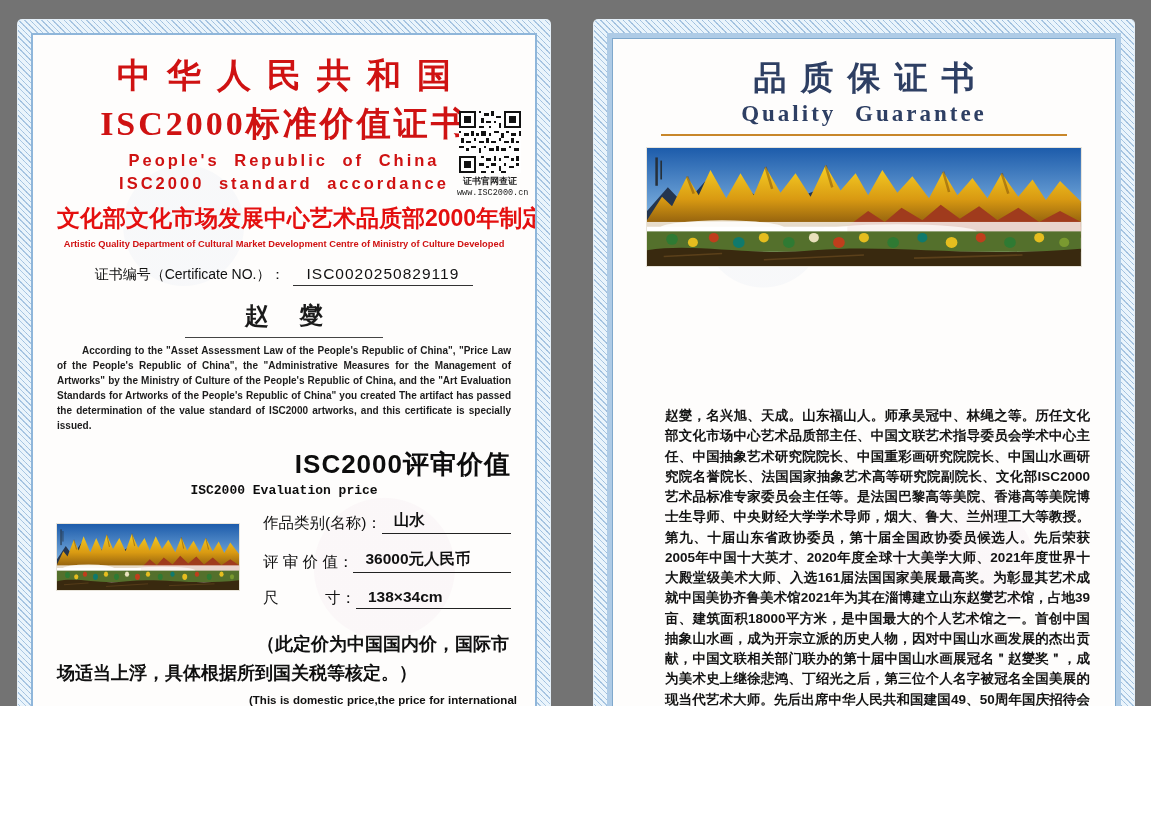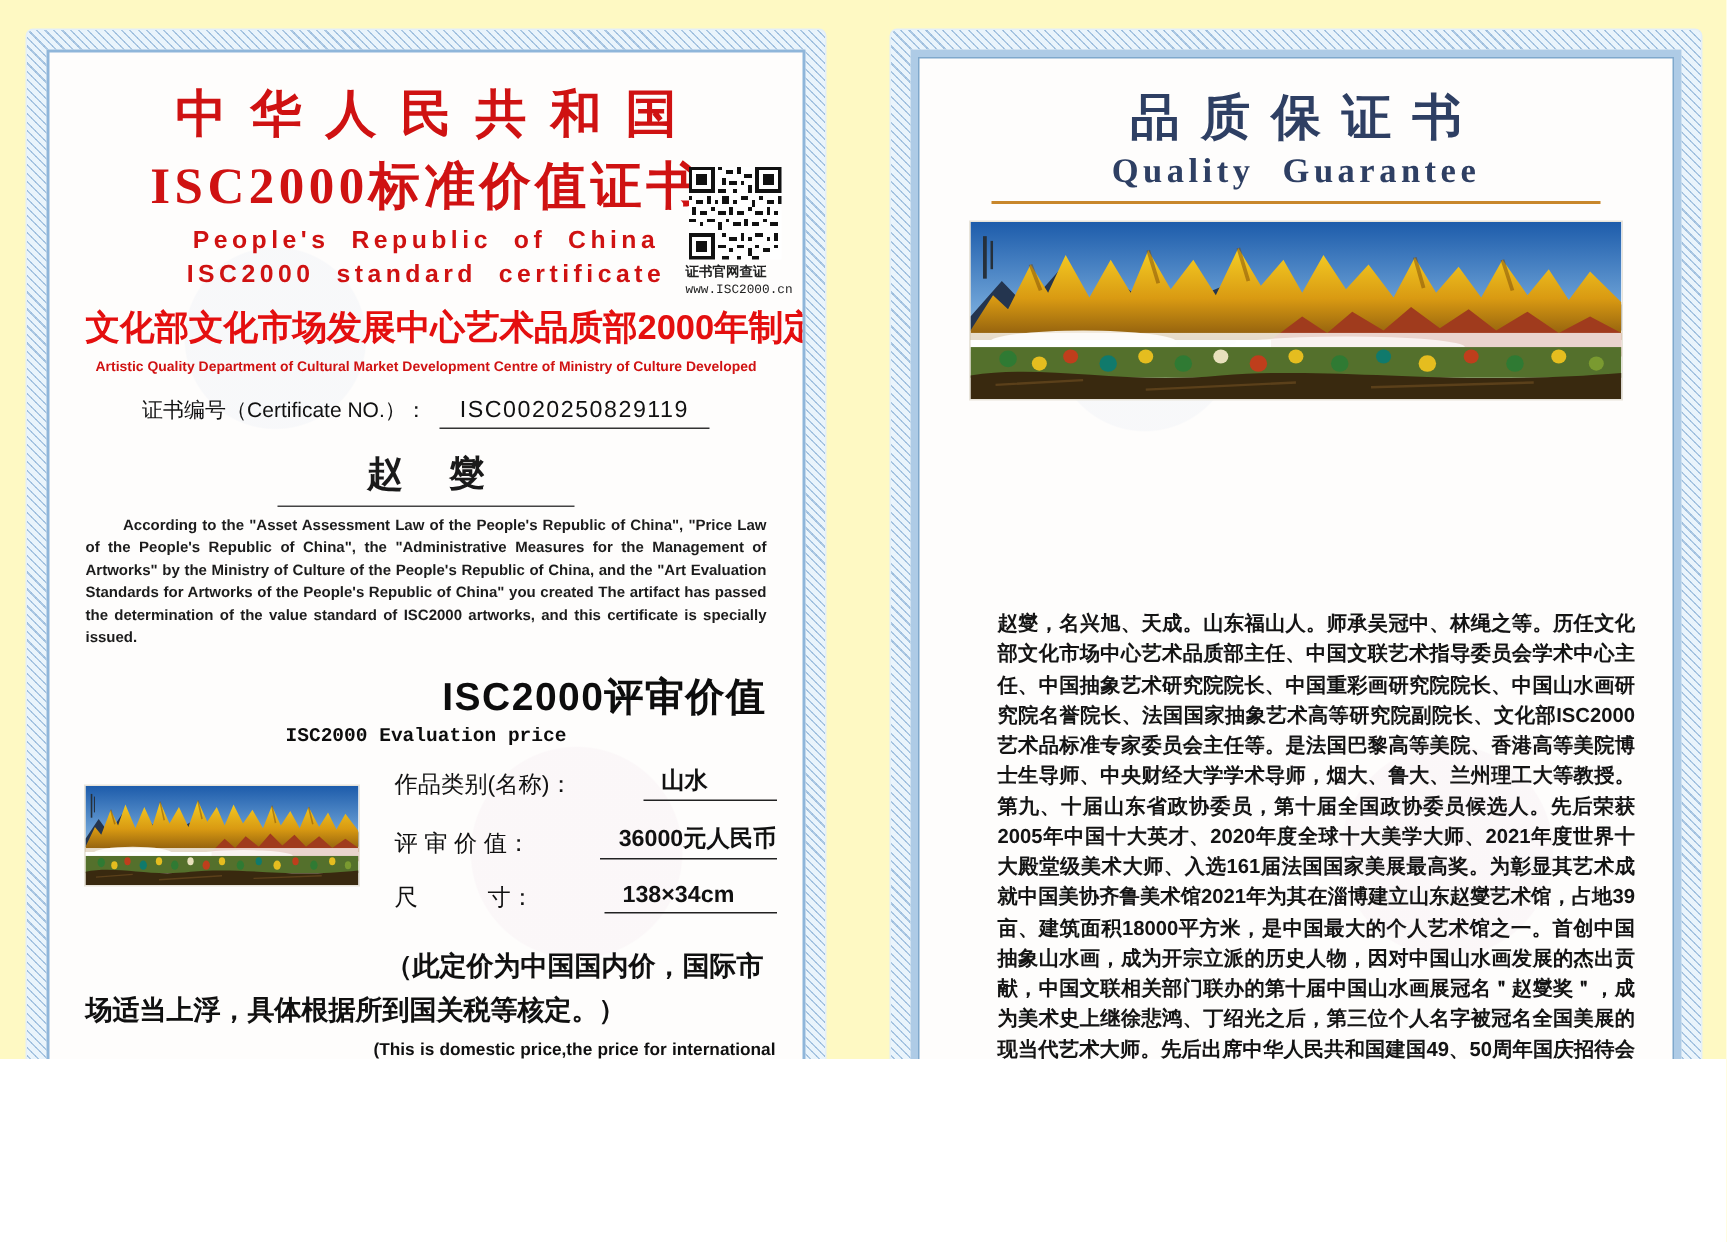--- a/index.html
+++ b/index.html
@@ -1,16 +1,16 @@
 <!DOCTYPE html>
 <html><head>
 <meta charset="utf-8">
 <style>
   html,body{margin:0;padding:0;background:#ffffff;}
-  .canvas{position:relative;width:1151px;height:706px;background:#fef9c3;overflow:hidden;
+  .canvas{position:relative;width:1151px;height:706px;background:#737373;overflow:hidden;
           font-family:"Liberation Sans","DejaVu Sans",sans-serif;color:#1a1a1a;}
   
   .page{position:absolute;box-sizing:border-box;padding:13px;border-radius:4px;
         background:
           repeating-linear-gradient(45deg, rgba(130,170,210,.55) 0 1px, rgba(235,245,252,.95) 1px 4px),
           repeating-linear-gradient(-45deg, rgba(130,170,210,.35) 0 1px, transparent 1px 4px),
           #dcebf7;
         box-shadow:0 0 0 1px #e4eff8;}
   .page-inner{position:relative;box-sizing:border-box;height:100%;overflow:hidden;
         background:
@@ -25,41 +25,41 @@
   
   .lp-title1{margin-top:10px;text-align:center;font-size:34px;font-weight:bold;color:#cf1212;
              letter-spacing:16px;white-space:nowrap;text-indent:16px;}
   .lp-title2{text-align:center;font-size:34px;font-weight:bold;color:#cf1212;letter-spacing:3px;
              white-space:nowrap;margin-top:2px;font-family:"Liberation Serif","DejaVu Serif",serif;}
   .lp-en{ text-align:center;font-size:16.5px;font-weight:bold;color:#cf1212;letter-spacing:3px;
           word-spacing:7px;white-space:nowrap;margin-top:4px;}
   .lp-sub-cn{text-align:center;font-size:23px;font-weight:900;color:#e40f0f;white-space:nowrap;
              margin-top:10px;letter-spacing:0px;}
   .lp-sub-en{text-align:center;font-size:9.3px;font-weight:bold;color:#d01212;white-space:nowrap;margin-top:5px;}
-  .qr-box{position:absolute;right:12px;top:76px;width:66px;text-align:left;}
+  .qr-box{position:absolute;right:12px;top:76px;width:66px;text-align:center;}
   .qr-box svg{width:62px;height:62px;display:block;margin:0 auto;}
   .qr-cap{font-size:9px;font-weight:bold;color:#222;margin-top:2px;white-space:nowrap;}
   .qr-cap2{font-size:8.5px;font-family:"Liberation Mono","DejaVu Sans Mono",monospace;color:#222;white-space:nowrap;}
   .cert-row{text-align:center;margin-top:16px;font-size:14px;color:#111;}
   .cert-no{display:inline-block;font-size:15.5px;font-weight:normal;letter-spacing:1px;
            border-bottom:1.5px solid #333;padding:0 14px 2px 14px;margin-left:8px;}
   .artist-wrap{text-align:center;margin-top:14px;}
   .artist{display:inline-block;font-size:24px;font-weight:bold;letter-spacing:12px;text-indent:12px;
           border-bottom:1.5px solid #444;padding:0 48px 5px 48px;}
   .body-cn{margin-top:9px;font-size:13px;font-weight:bold;line-height:1.55;text-align:justify;
            text-indent:2em;color:#101010;}
   .body-en{margin-top:5px;font-size:10px;font-weight:bold;line-height:1.5;text-align:justify;
            text-indent:2.5em;color:#1c1c1c;}
   .eval-title{margin-top:14px;text-align:right;font-size:26px;font-weight:bold;color:#0d0d0d;letter-spacing:1px;}
   .eval-sub{text-align:center;font-size:13px;font-weight:bold;color:#0d0d0d;
             font-family:"Liberation Mono","DejaVu Sans Mono",monospace;margin-top:1px;}
   .eval-row{display:flex;margin-top:12px;}
   .painting-small{width:182px;height:66px;margin-top:14px;flex:none;box-shadow:0 0 0 1px #e8e4da;}
   .fields{flex:1;padding-left:24px;}
-  .field{display:flex;align-items:flex-end;font-size:15.5px;color:#111;margin-bottom:15px;gap:47px;}
+  .field{display:flex;align-items:flex-end;font-size:15.5px;color:#111;margin-bottom:15px;}
   .field-label{white-space:pre;flex:none;}
   .field-value{flex:1;border-bottom:1.5px solid #222;font-weight:bold;padding:0 0 2px 12px;white-space:nowrap;}
   .note-cn{margin-top:6px;font-size:18px;font-weight:bold;line-height:1.6;color:#101010;
            text-indent:200px;text-align:left;}
   .note-en{margin-left:192px;width:268px;font-size:11.5px;font-weight:bold;line-height:1.45;
            text-align:justify;color:#101010;margin-top:4px;}
 
   
   .rp-title{margin-top:8px;text-align:center;font-size:33px;font-weight:bold;color:#2e3f63;
             letter-spacing:14px;text-indent:14px;font-family:Liberation Serif, serif;white-space:nowrap;}
@@ -76,21 +76,21 @@
 <body>
 
 <div class="canvas">
 
   <div class="page lp">
     <div class="page-inner">
 
       <div class="lp-title1">中华人民共和国</div>
       <div class="lp-title2">ISC2000标准价值证书</div>
       <div class="lp-en">People's Republic of China</div>
-      <div class="lp-en">ISC2000 standard certificate</div>
+      <div class="lp-en">ISC2000 standard accordance</div>
 
       <div class="qr-box">
         <svg viewBox="0 0 25 25" shape-rendering="crispEdges">
           <rect width="25" height="25" fill="#fff"></rect>
           <g fill="#111">
             <rect x="0" y="0" width="7" height="7"></rect>
               <rect x="18" y="0" width="7" height="7"></rect>
               <rect x="0" y="18" width="7" height="7"></rect>
             <rect x="1" y="1" width="5" height="5" fill="#fff"></rect>
               <rect x="19" y="1" width="5" height="5" fill="#fff"></rect>

